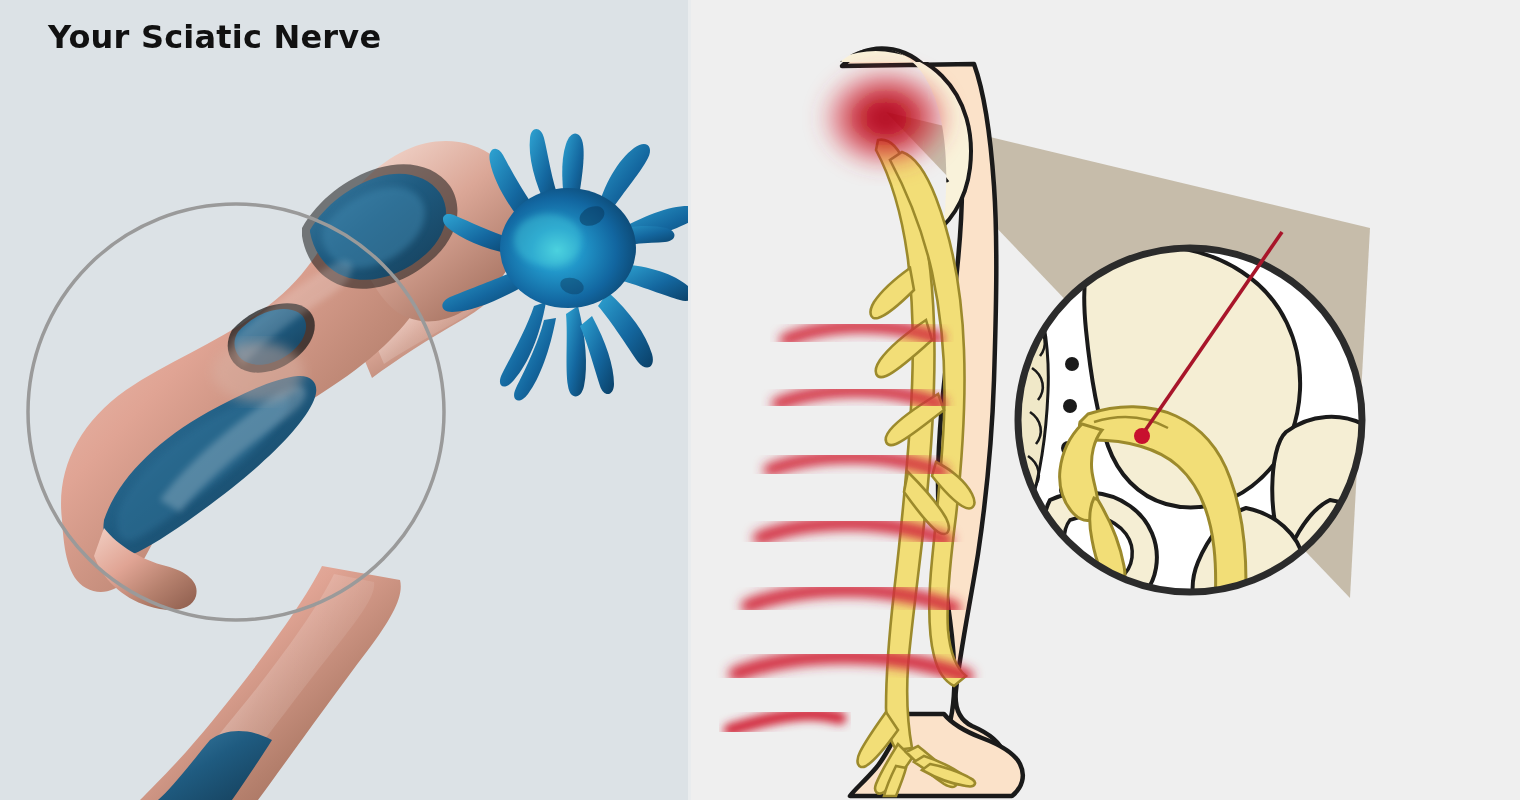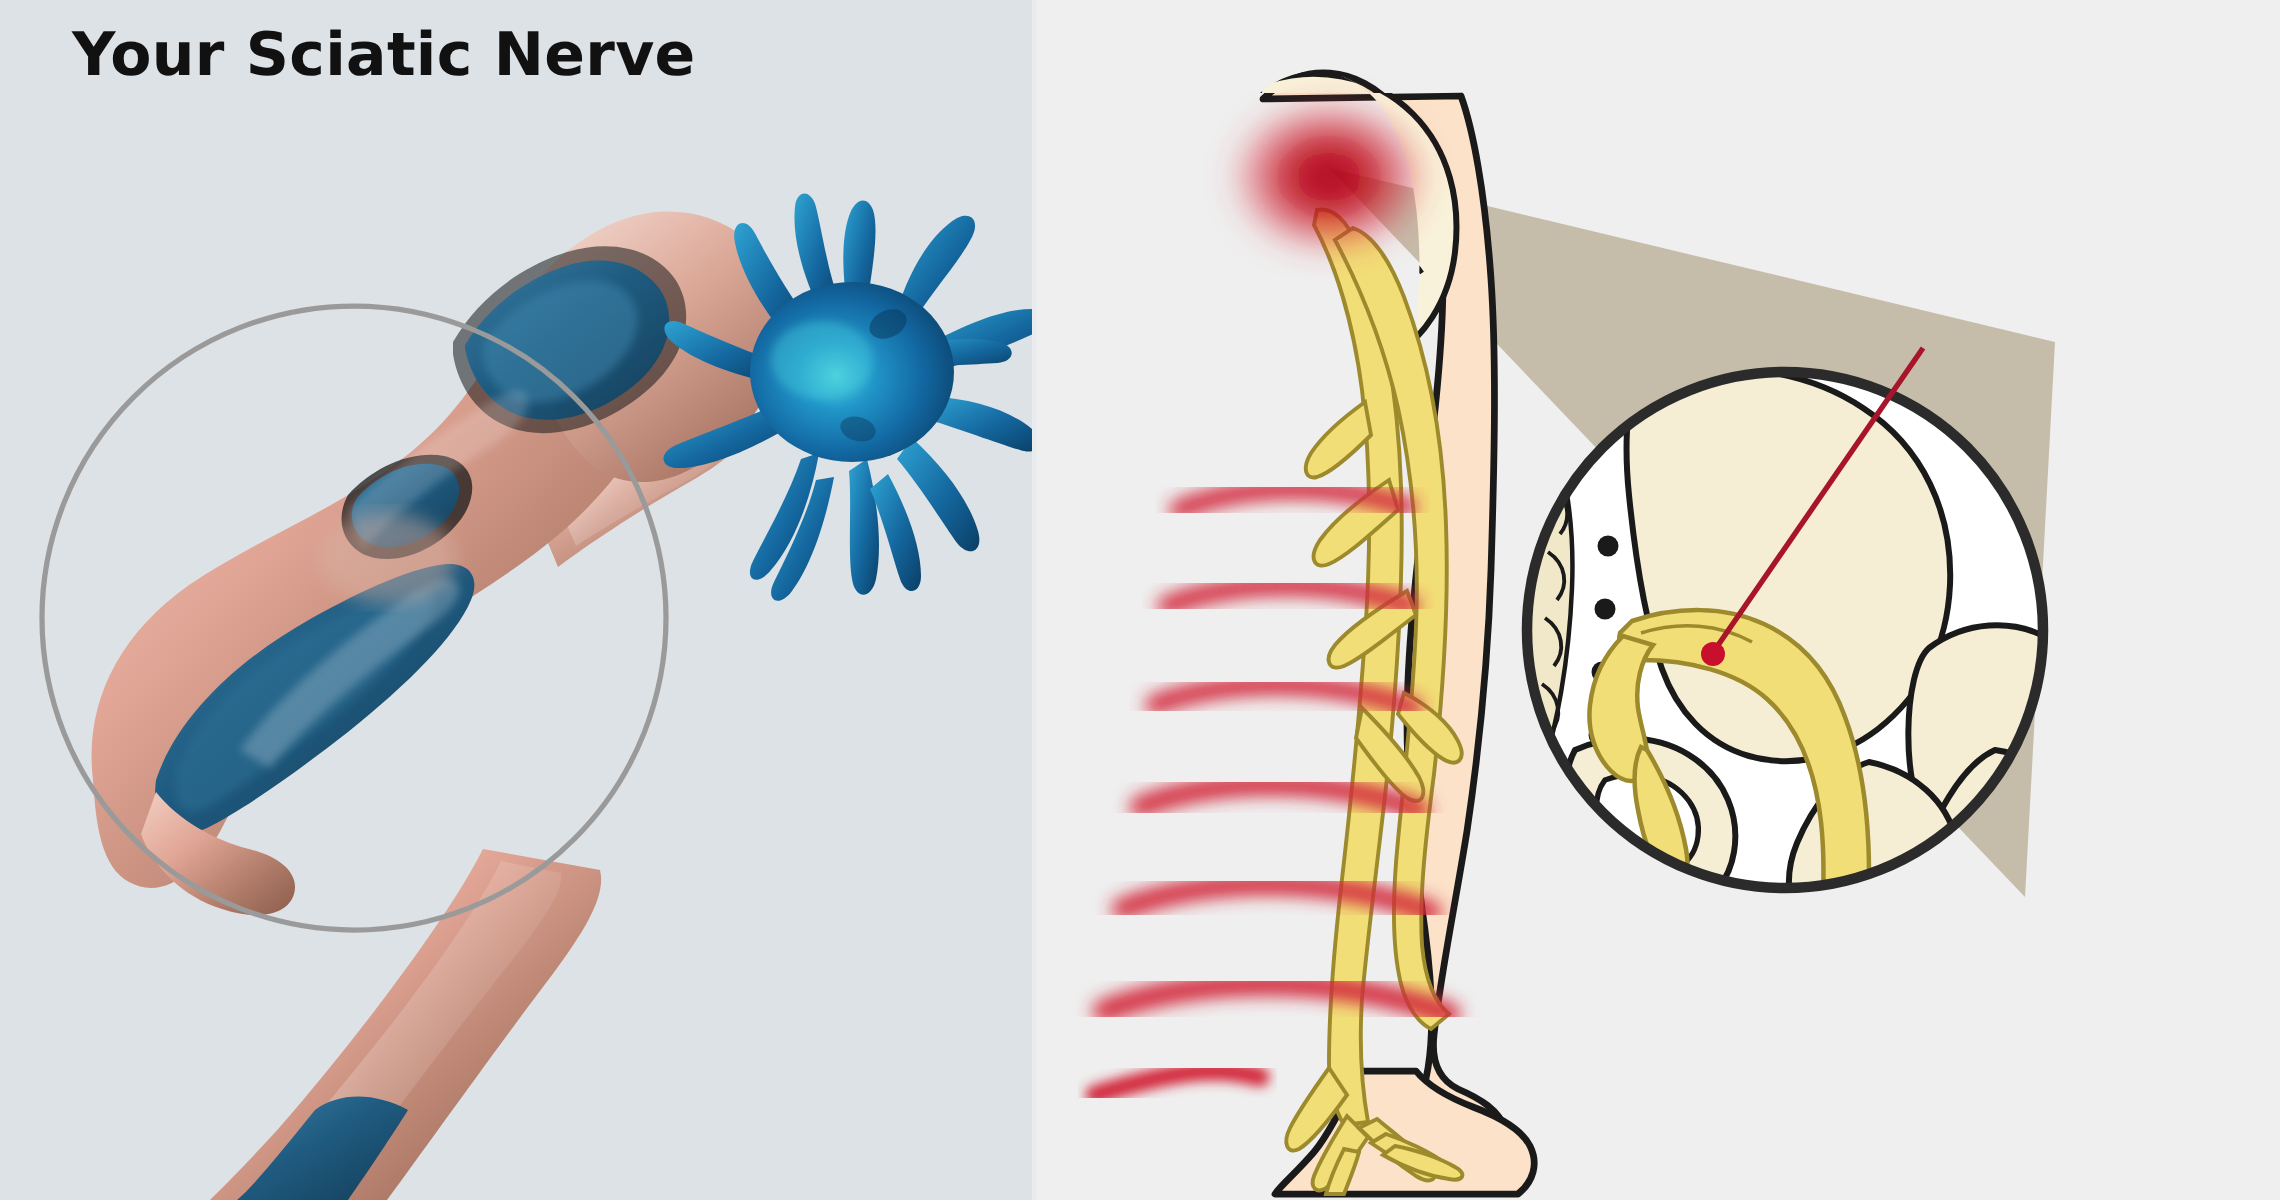--- a/index.html
+++ b/index.html
@@ -13,21 +13,21 @@
 
   
   .panel{position:absolute;top:0;height:800px;}
   #left-panel{left:0;width:690px;background:#dce2e6;}
   #right-panel{left:690px;width:830px;background:#efefef;}
   .panel-divider{position:absolute;left:688px;top:0;width:3px;height:800px;background:#e9ecee;}
 
   
   #page-title{
     position:absolute;left:48px;top:14px;
-    font-size:40px;font-weight:bold;color:#111;
+    font-size:32px;font-weight:bold;color:#111;
     letter-spacing:.2px;line-height:46px;
     font-family:"DejaVu Sans", sans-serif;
   }
 
   
   #nerve-illustration{position:absolute;left:0;top:0;width:690px;height:800px;}
 
   
   #anatomy-illustration{position:absolute;left:0;top:0;width:830px;height:800px;}
 </style>

